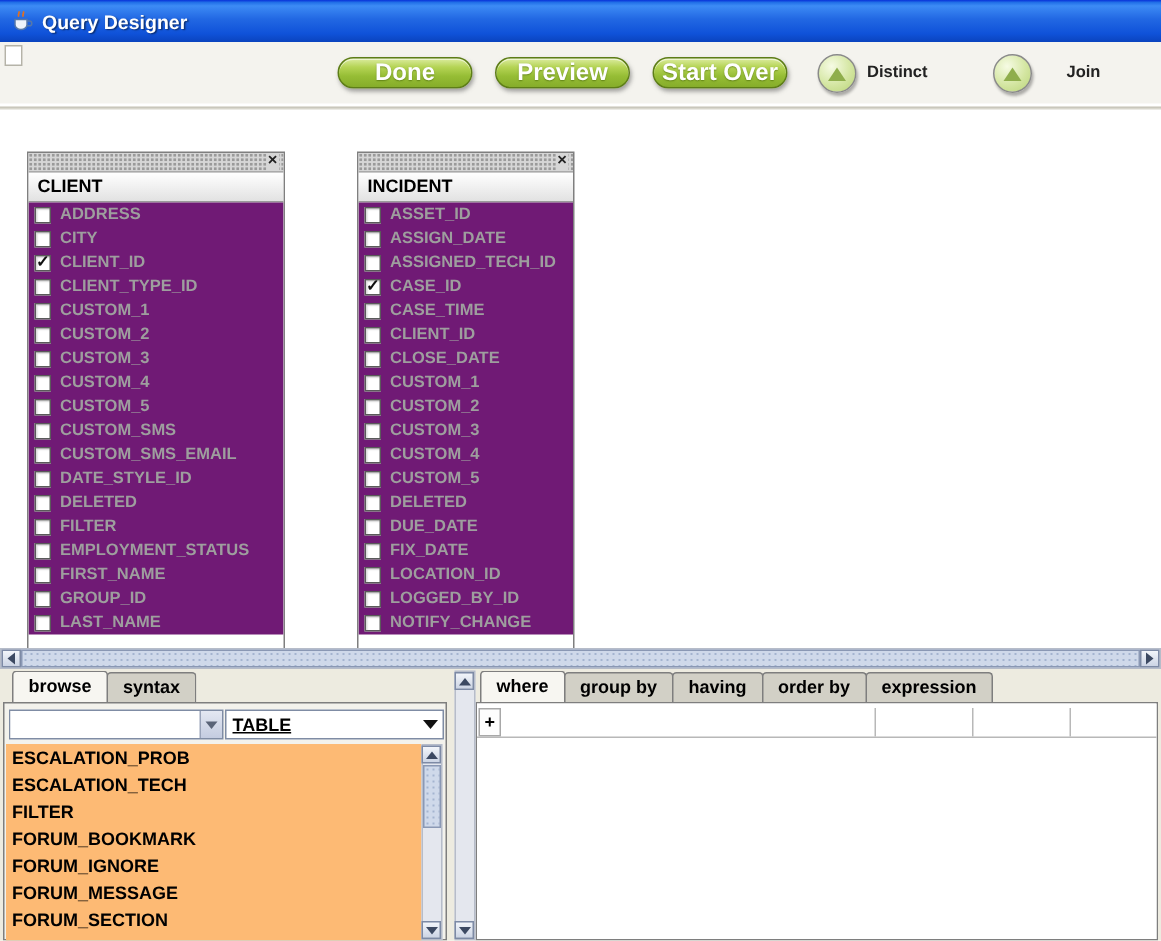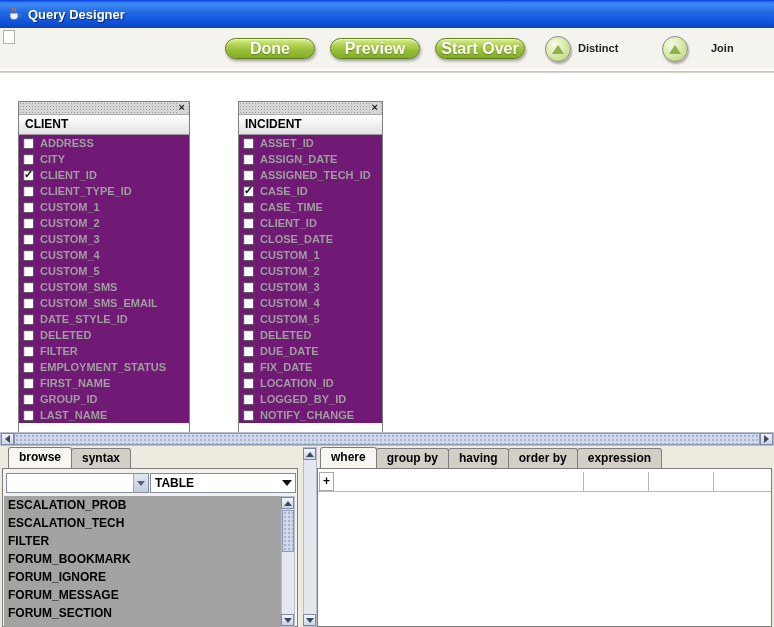--- a/index.html
+++ b/index.html
@@ -75,31 +75,31 @@
 
   
   .bottom-bg { position:absolute; left:0; top:446px; width:774px; height:181px; background:#edebe0; }
   .tabs-row { position:absolute; height:20px; display:flex; z-index:3;align-items:flex-end; }
   .tab { height:20px; line-height:19px; padding:0 10px; font-size:12px; font-weight:bold;
     color:#000; background:#d2d0c6; border:1px solid #7e7e7e; border-bottom:none;
     border-radius:3px 3px 0 0; margin-right:-1px; cursor:pointer; }
   .tab.selected { background:#f7f6f1; position:relative; top:0; height:21px; z-index:4; }
   .pane-content { position:absolute; border:1px solid #7e7e7e; background:#f3f2ec; z-index:2; }
 
-  .combo { position:absolute; height:20px; background:#fff; border:1px solid #7f8ca4; display:flex; }
+  .combo { position:absolute; height:20px; background:#fff; border:1px solid #7f8ca4; display:flex;text-decoration:underline; }
   .combo-input { flex:1; border:none; outline:none; font-family:"Liberation Sans",sans-serif;
     font-size:12px; padding:0 3px; min-width:0; }
   .combo-value { flex:1; font-size:12px; font-weight:bold; color:#000; line-height:18px; padding-left:4px; }
   .combo-arrow-btn { width:15px; background:linear-gradient(180deg,#e4e8f2,#c4cce0);
     border-left:1px solid #9aa4ba; display:flex; align-items:center; justify-content:center; cursor:pointer; }
   .combo-arrow-plain { width:16px; display:flex; align-items:center; justify-content:center; cursor:pointer; }
   .arrow-down-gray { width:0;height:0;border-left:4px solid transparent;border-right:4px solid transparent;border-top:5px solid #5a6478; }
   .arrow-down-black { width:0;height:0;border-left:5px solid transparent;border-right:5px solid transparent;border-top:6px solid #111; }
 
-  .table-list { position:absolute; background:#a3a3a3; overflow:hidden; }
+  .table-list { position:absolute; background:#fdba74; overflow:hidden; }
   .table-list-item { height:18px; line-height:18px; padding-left:4px; font-size:12px;
     font-weight:bold; color:#000; white-space:nowrap; cursor:default; }
 
   .clause-grid { position:absolute; background:#fff; }
   .grid-header-line { position:absolute; height:1px; background:#b8b8b8; }
   .grid-col-divider { position:absolute; width:1px; background:#b8b8b8; }
   .add-row-cell { position:absolute; width:15px; height:19px; border:1px solid #a8a8a8;
     background:#fdfdfd; font-size:12px; font-weight:bold; color:#000; text-align:center;
     line-height:17px; cursor:pointer; }
 </style>

